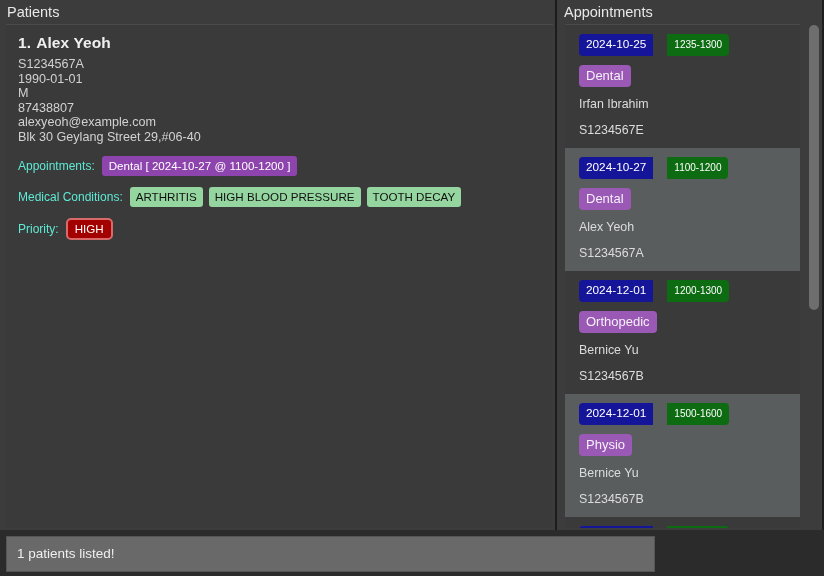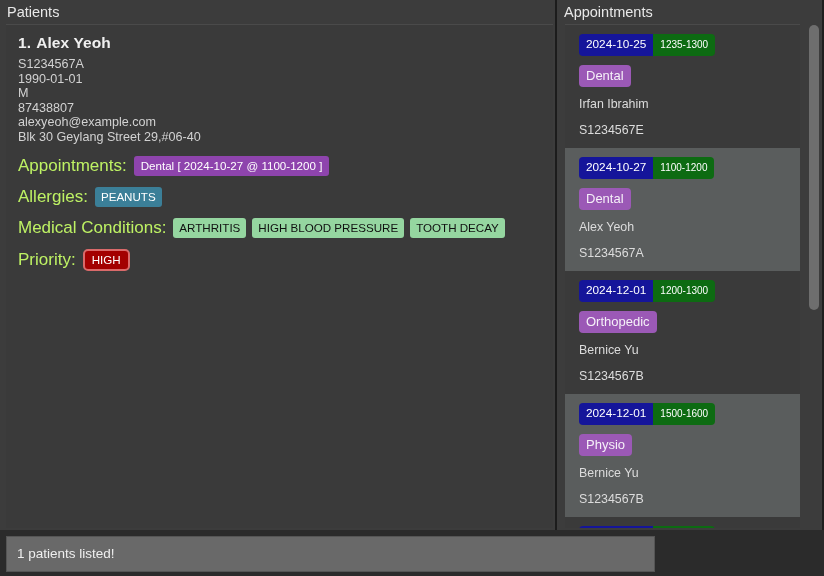--- a/index.html
+++ b/index.html
@@ -84,22 +84,22 @@
   }
 
   .attr-row {
     display: flex;
     align-items: center;
     flex-wrap: nowrap;
     margin-top: 11px;
     white-space: nowrap;
   }
   .attr-label {
-    color: #bef264;
-    font-size: 17px;
+    color: #5eead4;
+    font-size: 12px;
     margin-right: 7px;
     white-space: nowrap;
     text-align: right;
   }
 
   .chip {
     display: inline-block;
     font-size: 11.6px;
     line-height: 13px;
     padding: 3px 6px 4px 6px;
@@ -159,20 +159,21 @@
     width: 235px;
     padding: 9px 10px 10px 14px;
     background: #3a3a3a;
   }
   .appt-card.alt { background: #5a5d5d; }
 
   .appt-chiprow {
     display: flex;
     align-items: stretch;
     margin-bottom: 9px;
+    gap: 14px;
   }
   .chip-date {
     background: #15159a;
     color: #ffffff;
     font-size: 11.8px;
     line-height: 13px;
     padding: 4px 7px 5px 7px;
     border-radius: 4px 0 0 4px;
     white-space: nowrap;
   }
@@ -273,24 +274,20 @@
           <div class="patient-field">M</div>
           <div class="patient-field">87438807</div>
           <div class="patient-field">alexyeoh@example.com</div>
           <div class="patient-field">Blk 30 Geylang Street 29,#06-40</div>
 
           <div class="attr-row">
             <span class="attr-label">Appointments:</span>
             <span class="chip chip-appt">Dental [ 2024-10-27 @ 1100-1200 ]</span>
           </div>
 
-          <div class="attr-row">
-            <span class="attr-label">Allergies:</span>
-            <span class="chip chip-allergy">PEANUTS</span>
-          </div>
 
           <div class="attr-row">
             <span class="attr-label">Medical Conditions:</span>
             <span class="chip chip-condition">ARTHRITIS</span>
             <span class="chip chip-condition">HIGH BLOOD PRESSURE</span>
             <span class="chip chip-condition">TOOTH DECAY</span>
           </div>
 
           <div class="attr-row">
             <span class="attr-label">Priority:</span>

